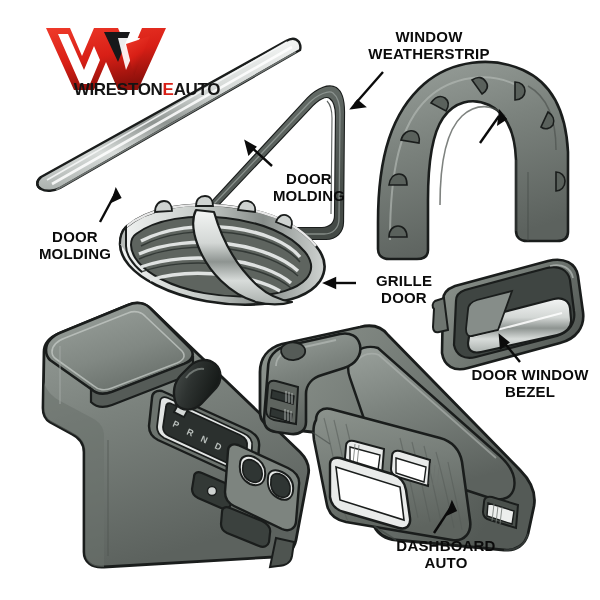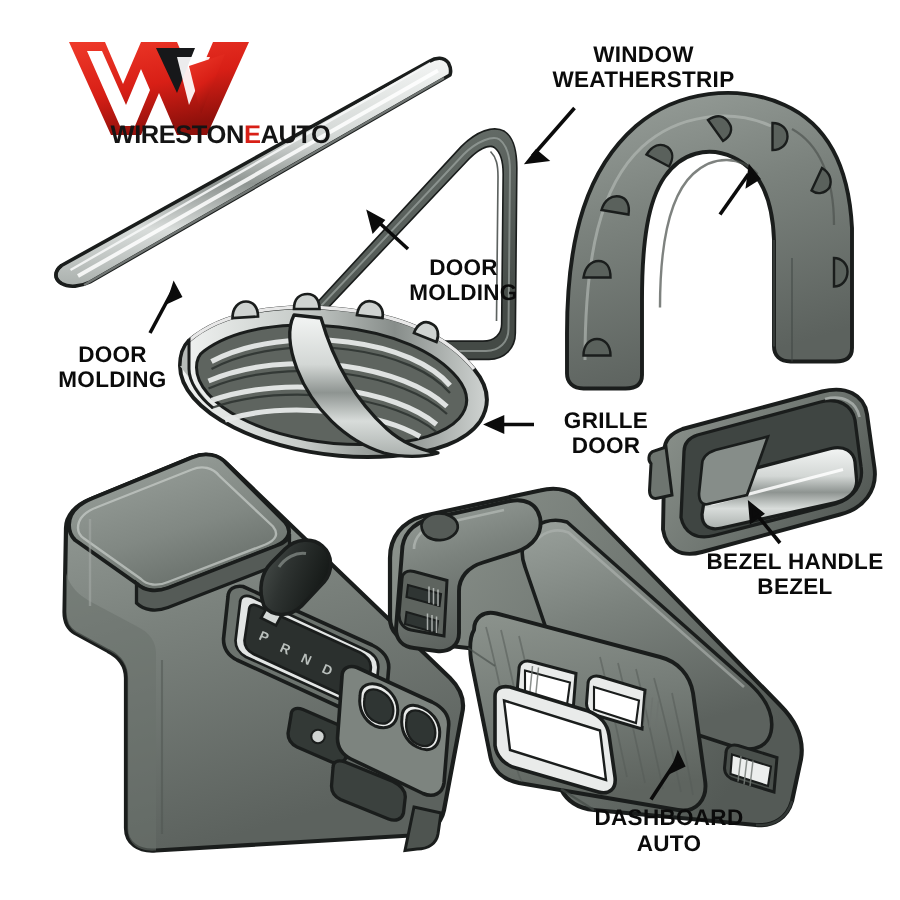--- a/index.html
+++ b/index.html
@@ -418,18 +418,18 @@
   </div>
 
   <div class="callout-label" id="lbl-0" style="left: 353px; top: 28px; width: 152px;">WINDOW
 WEATHERSTRIP</div>
   <div class="callout-label" id="lbl-2" style="left: 256px; top: 170px; width: 106px;">DOOR
 MOLDING</div>
   <div class="callout-label" id="lbl-3" style="left: 22px; top: 228px; width: 106px;">DOOR
 MOLDING</div>
   <div class="callout-label" id="lbl-4" style="left: 360px; top: 272px; width: 88px;">GRILLE
 DOOR</div>
-  <div class="callout-label" id="lbl-5" style="left: 462px; top: 366px; width: 136px;">BEZEL HANDLE
+  <div class="callout-label" id="lbl-5" style="left: 462px; top: 366px; width: 136px;">DOOR WINDOW
 BEZEL</div>
   <div class="callout-label" id="lbl-6" style="left: 382px; top: 537px; width: 128px;">DASHBOARD
 AUTO</div>
 
 </div>
 
 </body></html>

